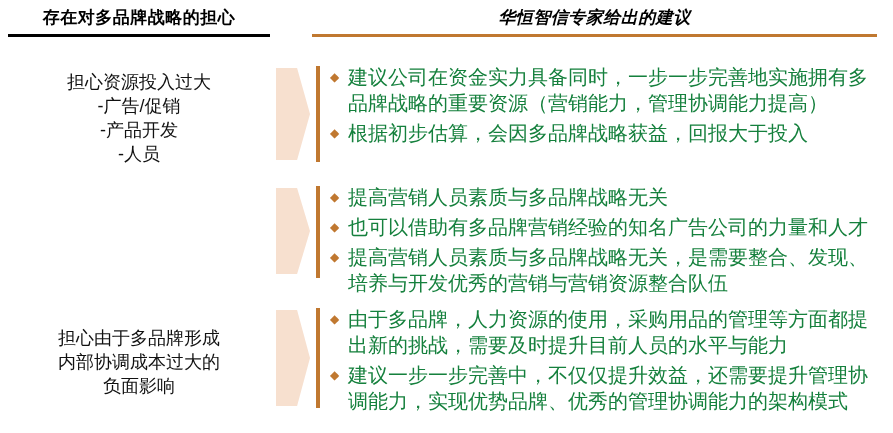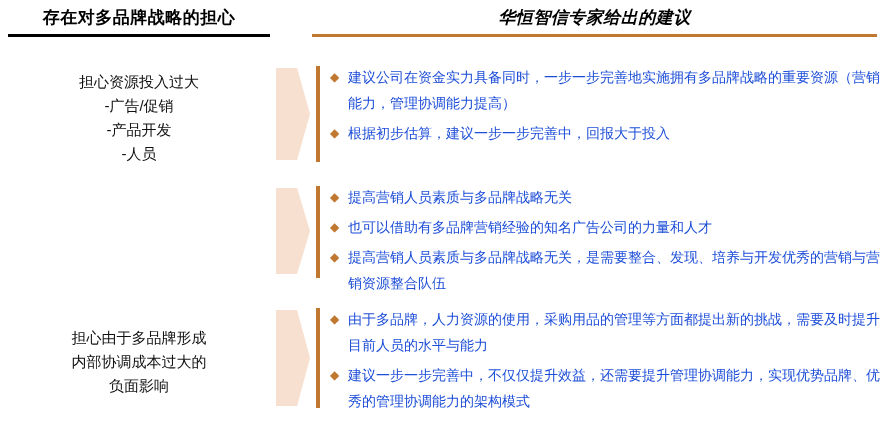--- a/index.html
+++ b/index.html
@@ -70,21 +70,21 @@
   .row-1 { top: 58px;  height: 116px; }
   .row-2 { top: 180px; height: 108px; }
   .row-3 { top: 300px; height: 125px; }
 
   
   .concern {
     position: absolute;
     left: 8px;
     width: 262px;
     text-align: center;
-    font-size: 15px;
+    font-size: 18px;
     line-height: 24px;
     color: #111111;
   }
   .row-1 .concern { top: 12px; }
   .row-2 .concern { top: 20px; }
   .row-3 .concern { top: 26px; }
 
   
   .chevron {
     position: absolute;
@@ -127,23 +127,23 @@
   }
   .bullet-mark {
     flex: 0 0 auto;
     width: 18px;
     font-size: 12px;
     line-height: 26px;
     color: #C07830;
   }
   .bullet-text {
     flex: 1 1 auto;
-    font-size: 14px;
+    font-size: 20px;
     line-height: 26px;
-    color: #1d4ed8;
+    color: #15803d;
   }
 </style>
 </head>
 <body>
 
 <div class="page">
 
   <div class="header-left">存在对多品牌战略的担心</div>
   <div class="header-left-rule"></div>
   <div class="header-right">华恒智信专家给出的建议</div>
@@ -153,21 +153,21 @@
     <div class="concern">担心资源投入过大<br>-广告/促销<br>-产品开发<br>-人员</div>
     <div class="chevron"></div>
     <div class="vbar"></div>
     <div class="advice">
       <div class="bullet-item">
         <span class="bullet-mark">◆</span>
         <span class="bullet-text">建议公司在资金实力具备同时，一步一步完善地实施拥有多品牌战略的重要资源（营销能力，管理协调能力提高）</span>
       </div>
       <div class="bullet-item">
         <span class="bullet-mark">◆</span>
-        <span class="bullet-text">根据初步估算，建议一步一步完善中，回报大于投入</span>
+        <span class="bullet-text">根据初步估算，会因多品牌战略获益，回报大于投入</span>
       </div>
     </div>
   </div>
 
   <div class="row row-2">
     <div class="chevron"></div>
     <div class="vbar"></div>
     <div class="advice">
       <div class="bullet-item">
         <span class="bullet-mark">◆</span>

